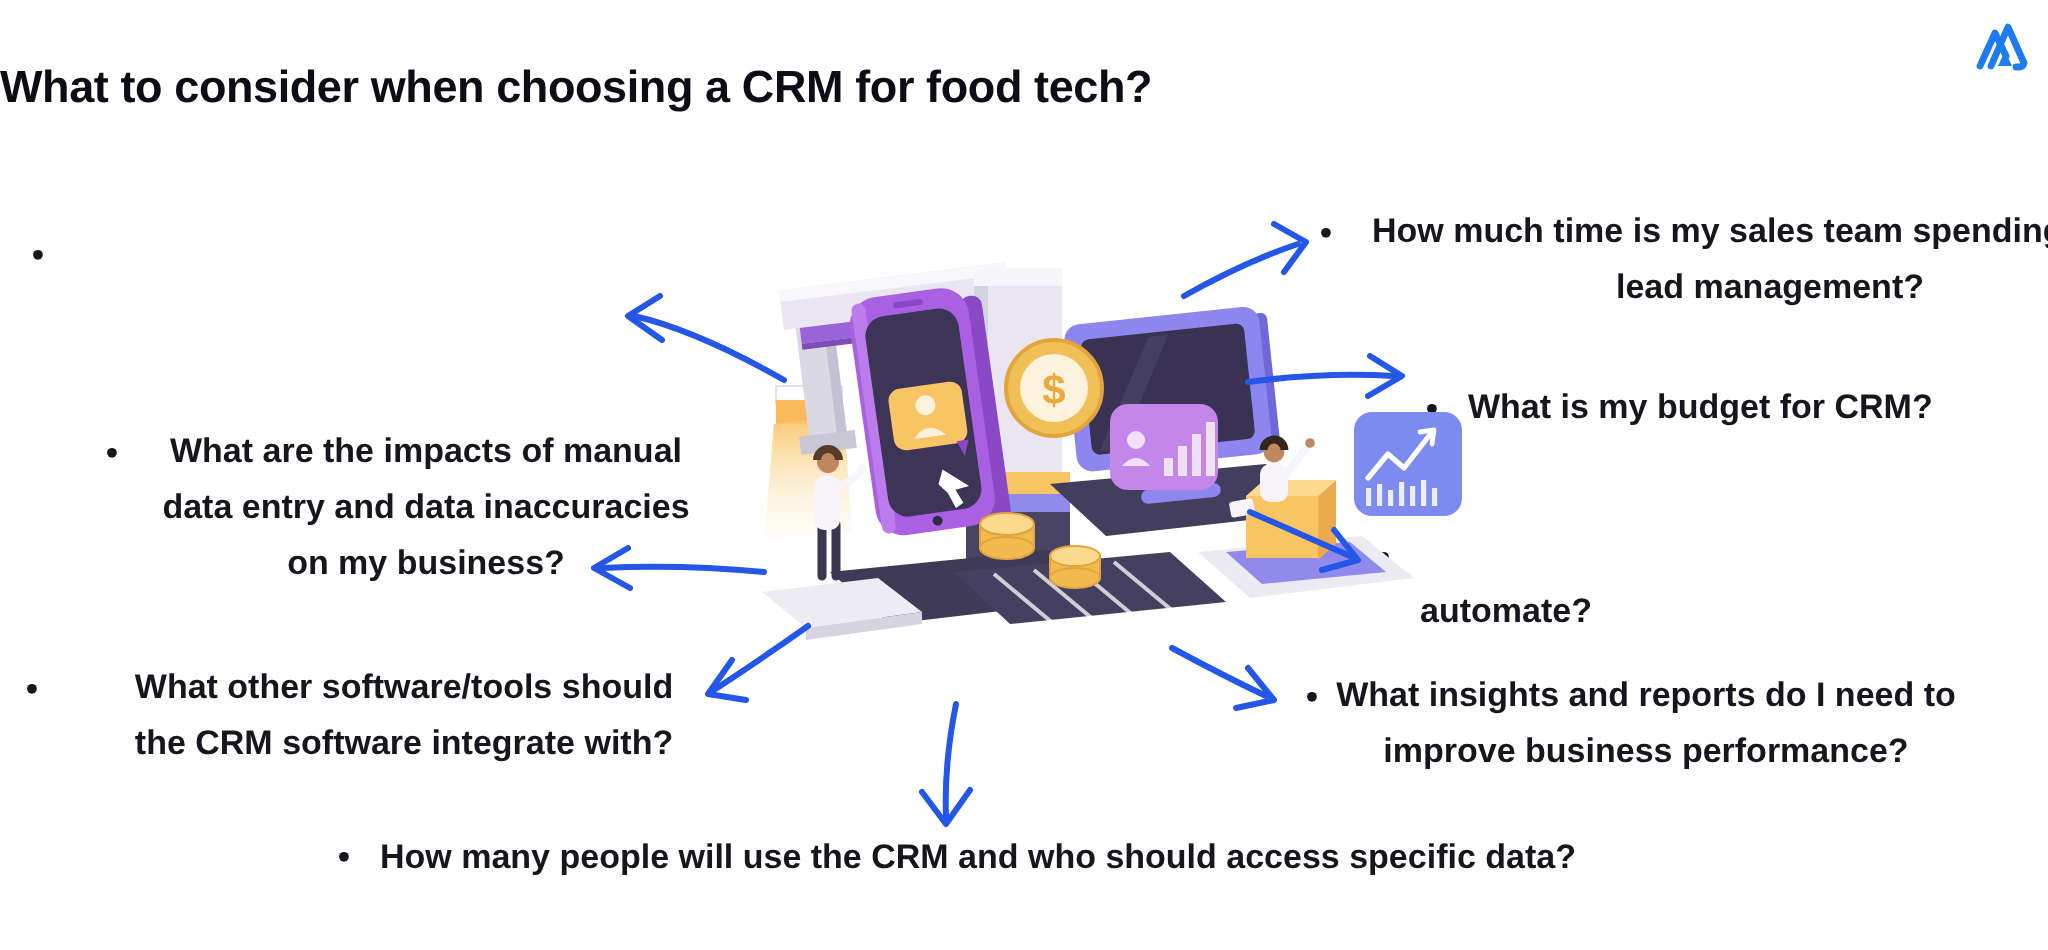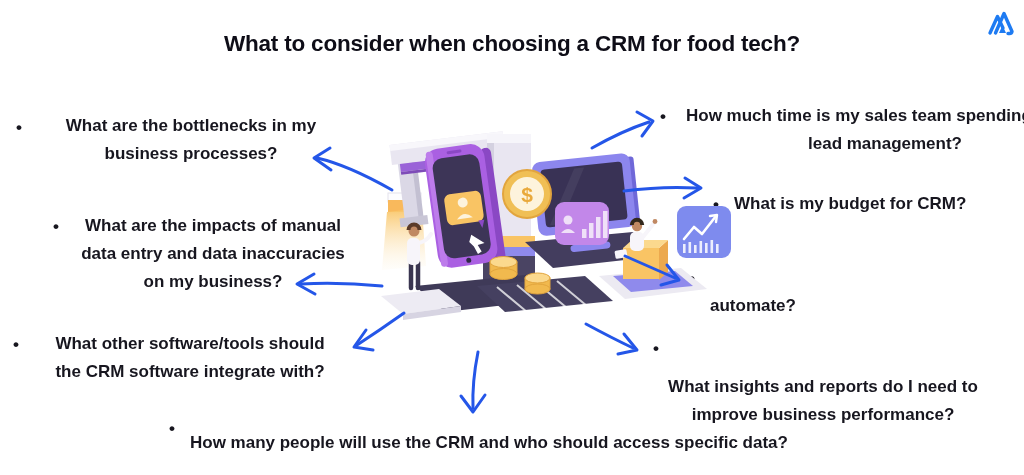--- a/index.html
+++ b/index.html
@@ -1,73 +1,71 @@
 <!DOCTYPE html>
 <html><head>
 <meta charset="utf-8">
 <style>
   html,body{margin:0;padding:0;background:#ffffff;}
   .canvas{
     position:relative;width:1024px;height:475px;overflow:hidden;background:#ffffff;
     font-family:"Liberation Sans", sans-serif;color:#15141d;
   }
   .title{
-    position:absolute;left:0;top:31px;width:1024px;text-align:center;
+    position:absolute;left:0;top:31px;width:1024px;text-align:left;
     font-size:22.5px;font-weight:800;letter-spacing:-0.2px;color:#0e0d17;margin:0;
   }
   .logo{position:absolute;left:982px;top:7px;width:36px;height:34px;}
   .q{
     position:absolute;font-size:17px;font-weight:700;line-height:28px;
     white-space:pre-line;color:#17161f;
   }
   .center{text-align:center;}
   .nowrap{white-space:nowrap;}
   .bullet{
     position:absolute;font-size:17px;font-weight:700;color:#17161f;line-height:28px;
   }
   
   .q1{left:45px;top:112px;width:292px;}
   .b1{left:16px;top:114px;}
   .q2{left:54px;top:212px;width:318px;}
   .b2{left:53px;top:213px;}
-  .q3{left:36px;top:330px;width:308px;}
+  .q3{left:48px;top:330px;width:308px;}
   .b3{left:13px;top:331px;}
-  .q4{left:190px;top:415px;margin-top:14px;}
+  .q4{left:190px;top:415px;}
   .b4{left:169px;top:415px;}
   
   .q5a{left:686px;top:102px;}
   .b5{left:660px;top:103px;}
   .q5b{left:735px;top:130px;width:300px;text-align:center;}
   .q6{left:734px;top:190px;}
   .b6{left:713px;top:191px;}
   .q7a{left:710px;top:264px;}
   .b7{left:689px;top:265px;}
   .q7b{left:710px;top:292px;}
-  .q8{left:654px;top:334px;width:338px;margin-top:39px;}
+  .q8{left:654px;top:334px;width:338px;}
   .b8{left:653px;top:335px;}
   .arrows,.illus{position:absolute;left:0;top:0;pointer-events:none;}
   .arrows{width:1024px;height:475px;}
   .illus-wrap{position:absolute;left:375px;top:90px;width:400px;height:240px;}
 </style>
 </head>
 <body>
 
 <div class="canvas">
 
   <h1 class="title">What to consider when choosing a CRM for food tech?</h1>
 
   <svg class="logo" viewBox="0 0 36 34" aria-hidden="true">
     <path d="M8 26 L15.5 9.5 L21 21" fill="none" stroke="#1e7bf2" stroke-width="3.4" stroke-linecap="round" stroke-linejoin="round"></path>
     <path d="M13.5 26 L22 6.5 L30 24.5 a2.6 2.6 0 0 1 -2.5 2 L26 26.5" fill="none" stroke="#1e7bf2" stroke-width="3.4" stroke-linecap="round" stroke-linejoin="round"></path>
     <path d="M17 26 L20.5 18.5 L24 26 Z" fill="#1e7bf2"></path>
   </svg>
 
   <span class="bullet b1">•</span>
-  <div class="q q1 center">What are the bottlenecks in my
-business processes?</div>
 
   <span class="bullet b2">•</span>
   <div class="q q2 center">What are the impacts of manual
 data entry and data inaccuracies
 on my business?</div>
 
   <span class="bullet b3">•</span>
   <div class="q q3 center">What other software/tools should
 the CRM software integrate with?</div>
 

